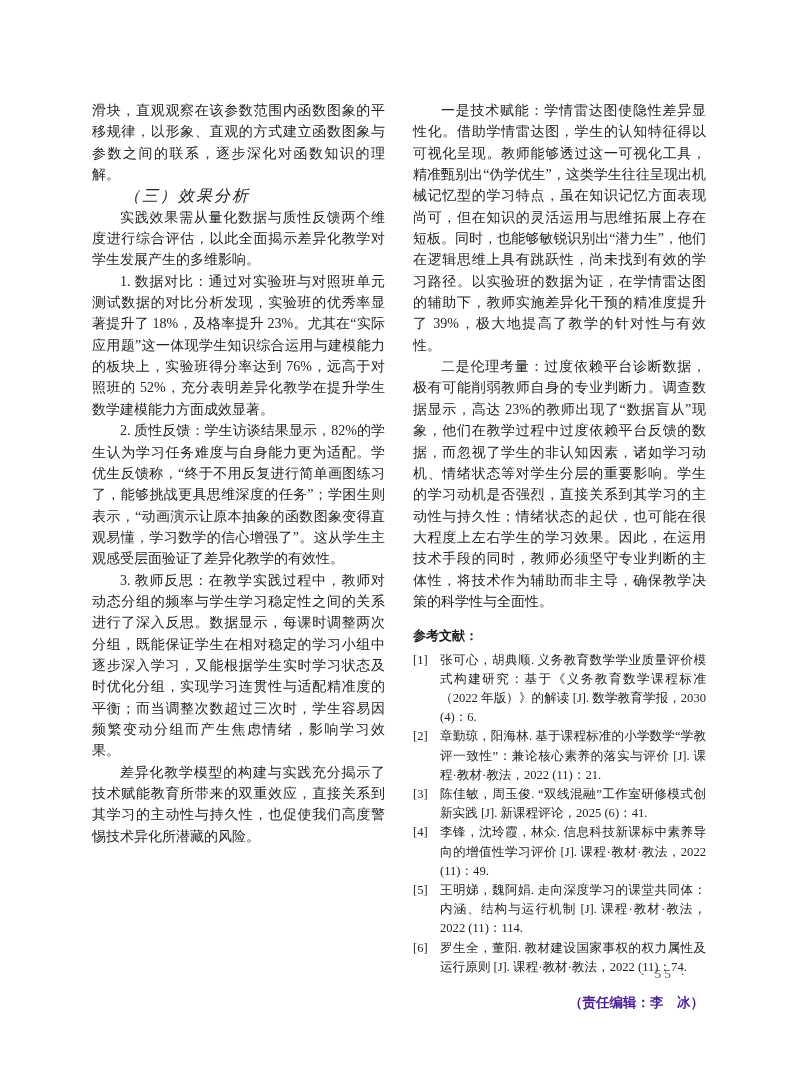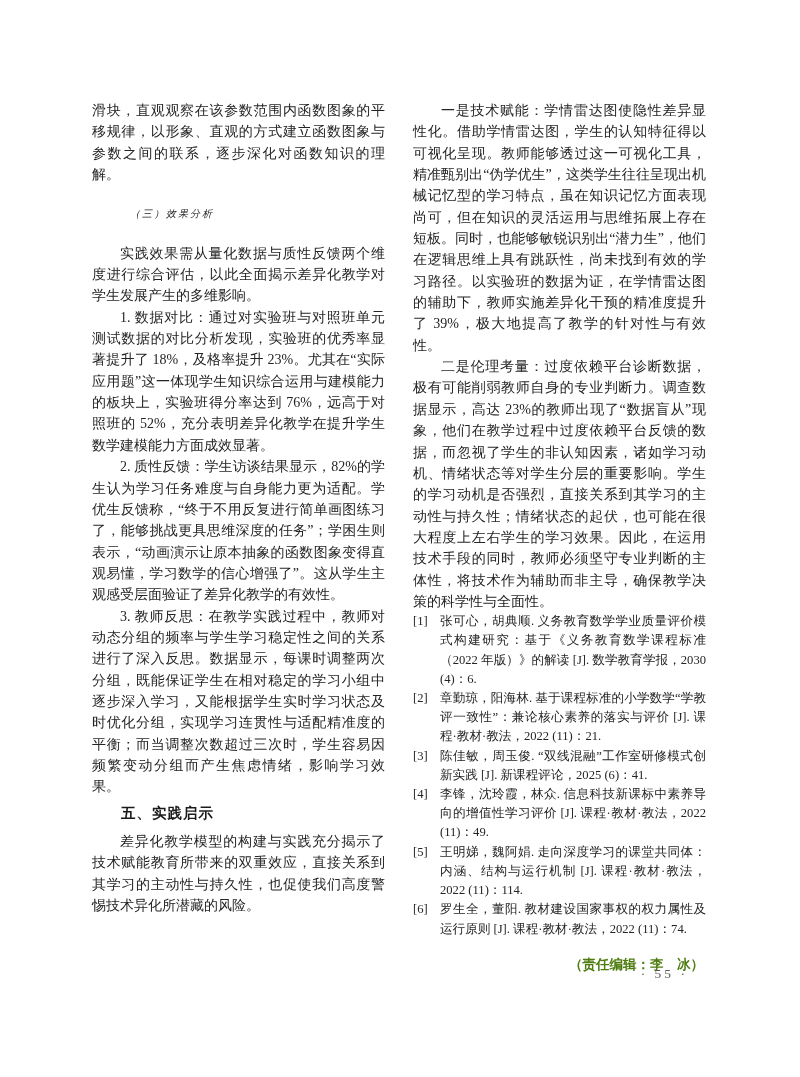--- a/index.html
+++ b/index.html
@@ -21,22 +21,22 @@
     line-height: 21.35px;
     text-align: justify;
   }
   .col-left  { left: 92px; }
   .col-right { left: 413px; }
 
   p.body { margin: 0; text-indent: 2em; }
   p.noindent { text-indent: 0; }
 
   h3.sub-kai {
-    margin: 18px;
-    font-size: 10px;
+    margin: 0;
+    font-size: 16px;
     font-weight: 400;
     font-style: italic;
     text-indent: 2em;
     letter-spacing: 2px;
   }
 
   h2.sec-head {
     margin: 5px 0 7px 0;
     font-size: 14.5px;
     font-weight: 700;
@@ -62,21 +62,21 @@
   }
   .ref-no { flex: 0 0 27px; }
   .ref-text { flex: 1; text-align: justify; }
 
   p.editor {
     margin: 15px 2px 0 0;
     text-align: right;
     font-weight: 700;
     font-size: 13.5px;
     font-family: "Liberation Sans", "DejaVu Sans", sans-serif;
-    color: #4d7c0f;
+    color: #4c1d95;
   }
 
   .page-number {
     position: absolute;
     top: 966px;
     left: 403px;
     width: 293px;
     text-align: right;
     padding-right: 8px;
     box-sizing: border-box;
@@ -90,27 +90,27 @@
 
 <div class="page">
 
   <section class="col col-left">
     <p class="body noindent">滑块，直观观察在该参数范围内函数图象的平移规律，以形象、直观的方式建立函数图象与参数之间的联系，逐步深化对函数知识的理解。</p>
     <h3 class="sub-kai">（三）效果分析</h3>
     <p class="body">实践效果需从量化数据与质性反馈两个维度进行综合评估，以此全面揭示差异化教学对学生发展产生的多维影响。</p>
     <p class="body">1. 数据对比：通过对实验班与对照班单元测试数据的对比分析发现，实验班的优秀率显著提升了 18%，及格率提升 23%。尤其在“实际应用题”这一体现学生知识综合运用与建模能力的板块上，实验班得分率达到 76%，远高于对照班的 52%，充分表明差异化教学在提升学生数学建模能力方面成效显著。</p>
     <p class="body">2. 质性反馈：学生访谈结果显示，82%的学生认为学习任务难度与自身能力更为适配。学优生反馈称，“终于不用反复进行简单画图练习了，能够挑战更具思维深度的任务”；学困生则表示，“动画演示让原本抽象的函数图象变得直观易懂，学习数学的信心增强了”。这从学生主观感受层面验证了差异化教学的有效性。</p>
     <p class="body">3. 教师反思：在教学实践过程中，教师对动态分组的频率与学生学习稳定性之间的关系进行了深入反思。数据显示，每课时调整两次分组，既能保证学生在相对稳定的学习小组中逐步深入学习，又能根据学生实时学习状态及时优化分组，实现学习连贯性与适配精准度的平衡；而当调整次数超过三次时，学生容易因频繁变动分组而产生焦虑情绪，影响学习效果。</p>
-    <h2 class="sec-head">五、实践启示</h2>
     <p class="body">差异化教学模型的构建与实践充分揭示了技术赋能教育所带来的双重效应，直接关系到其学习的主动性与持久性，也促使我们高度警惕技术异化所潜藏的风险。</p>
   </section>
 
   <section class="col col-right">
     <p class="body">一是技术赋能：学情雷达图使隐性差异显性化。借助学情雷达图，学生的认知特征得以可视化呈现。教师能够透过这一可视化工具，精准甄别出“伪学优生”，这类学生往往呈现出机械记忆型的学习特点，虽在知识记忆方面表现尚可，但在知识的灵活运用与思维拓展上存在短板。同时，也能够敏锐识别出“潜力生”，他们在逻辑思维上具有跳跃性，尚未找到有效的学习路径。以实验班的数据为证，在学情雷达图的辅助下，教师实施差异化干预的精准度提升了 39%，极大地提高了教学的针对性与有效性。</p>
     <p class="body">二是伦理考量：过度依赖平台诊断数据，极有可能削弱教师自身的专业判断力。调查数据显示，高达 23%的教师出现了“数据盲从”现象，他们在教学过程中过度依赖平台反馈的数据，而忽视了学生的非认知因素，诸如学习动机、情绪状态等对学生分层的重要影响。学生的学习动机是否强烈，直接关系到其学习的主动性与持久性；情绪状态的起伏，也可能在很大程度上左右学生的学习效果。因此，在运用技术手段的同时，教师必须坚守专业判断的主体性，将技术作为辅助而非主导，确保教学决策的科学性与全面性。</p>
+    <h3 class="refs-head">参考文献：</h3>
     <ol class="refs">
       <li class="ref">
         <span class="ref-no">[1]</span>
         <span class="ref-text">张可心，胡典顺. 义务教育数学学业质量评价模式构建研究：基于《义务教育数学课程标准（2022 年版）》的解读 [J]. 数学教育学报，2030 (4)：6.</span>
       </li>
       <li class="ref">
         <span class="ref-no">[2]</span>
         <span class="ref-text">章勤琼，阳海林. 基于课程标准的小学数学“学教评一致性”：兼论核心素养的落实与评价 [J]. 课程·教材·教法，2022 (11)：21.</span>
       </li>
       <li class="ref">

